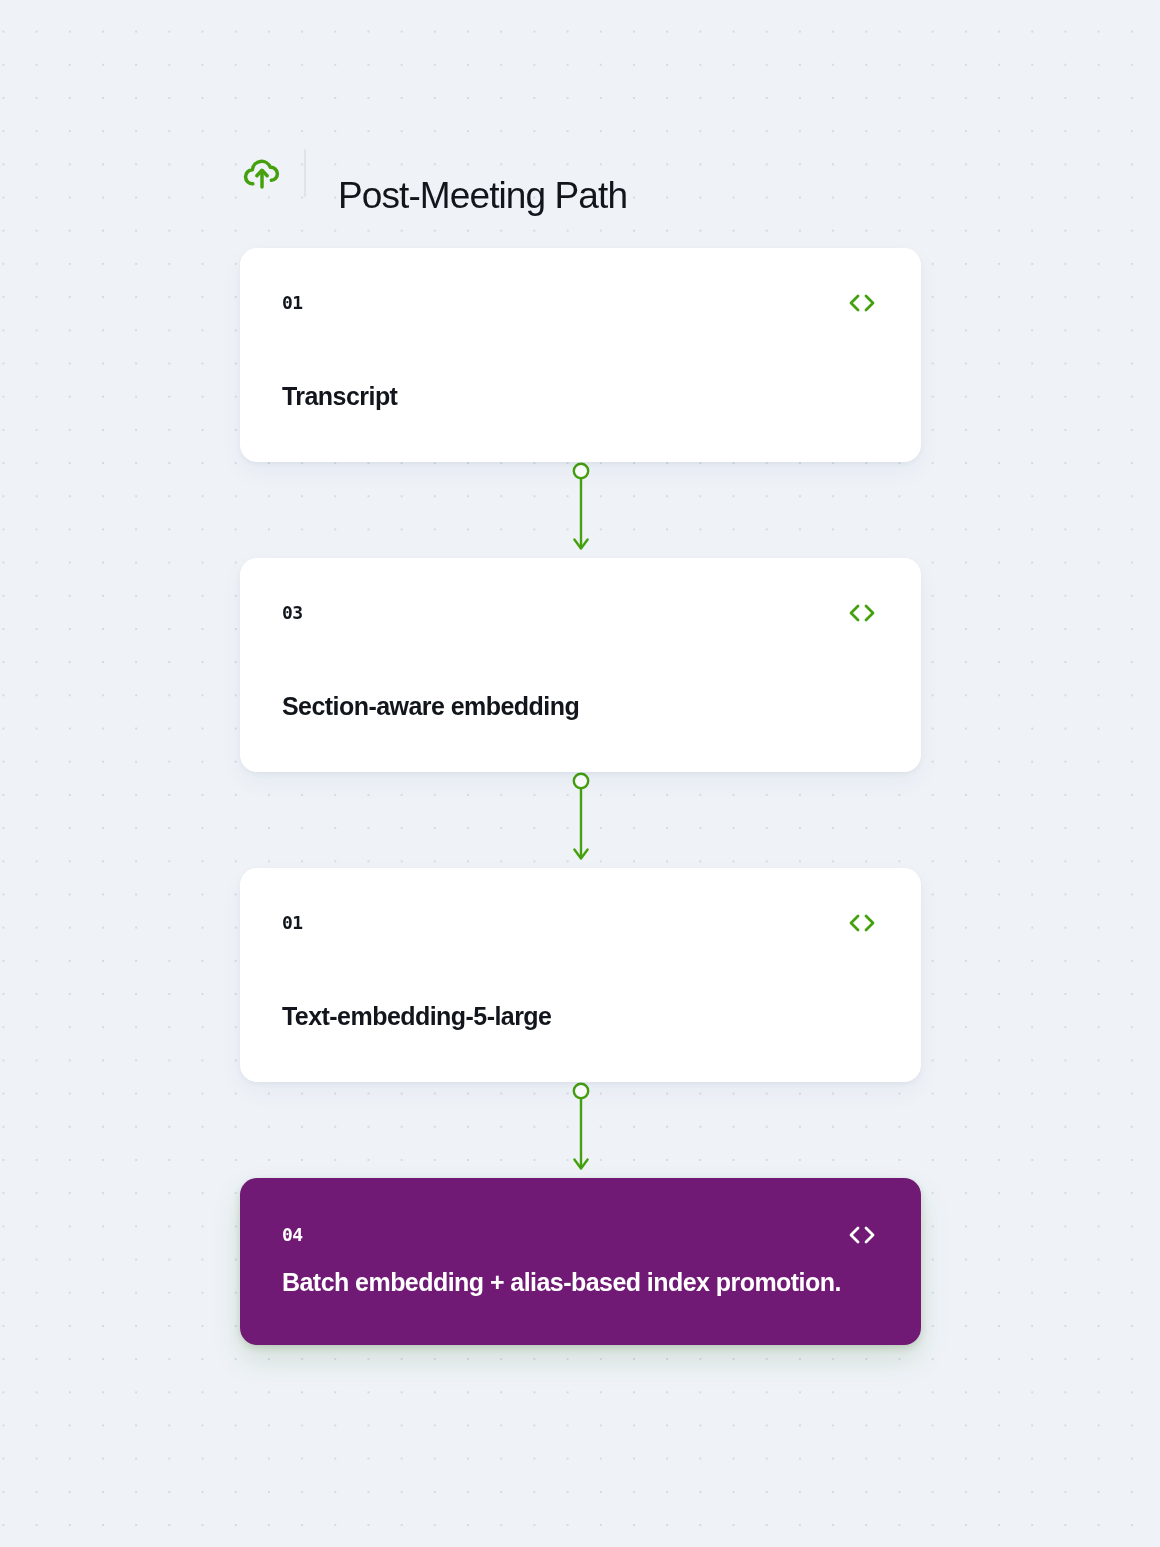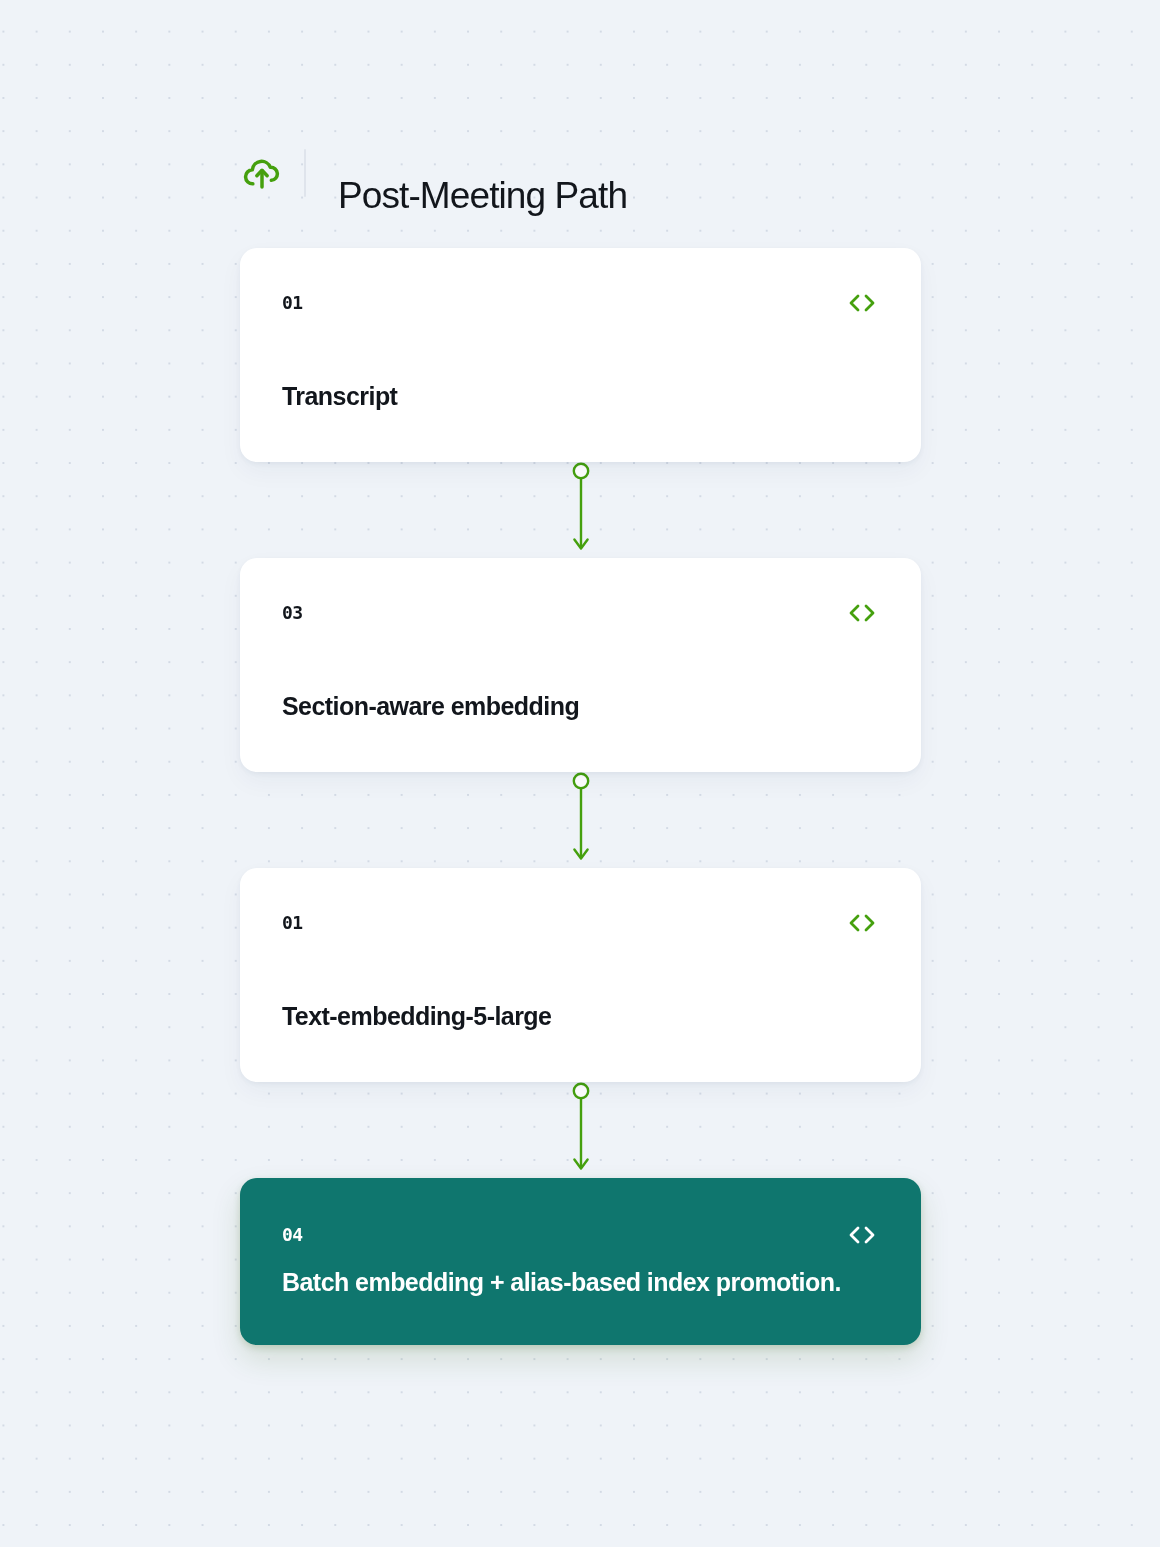--- a/index.html
+++ b/index.html
@@ -112,21 +112,21 @@
     margin-top: 64px;
     font-size: 25px;
     font-weight: 700;
     letter-spacing: -0.55px;
     color: #12161c;
     line-height: 1.12;
   }
 
   
   .card.card-accent {
-    background: #0f766e;
+    background: #701a75;
     box-shadow: 0 3px 7px rgba(40, 92, 12, 0.17),
                 0 14px 30px rgba(40, 92, 12, 0.14);
     padding: 42px 42px 46px 42px;
   }
 
   .card-accent .card-number { color: #ffffff; }
   .card-accent .card-label {
     color: #ffffff;
     margin-top: 16px;
     max-width: 560px;

